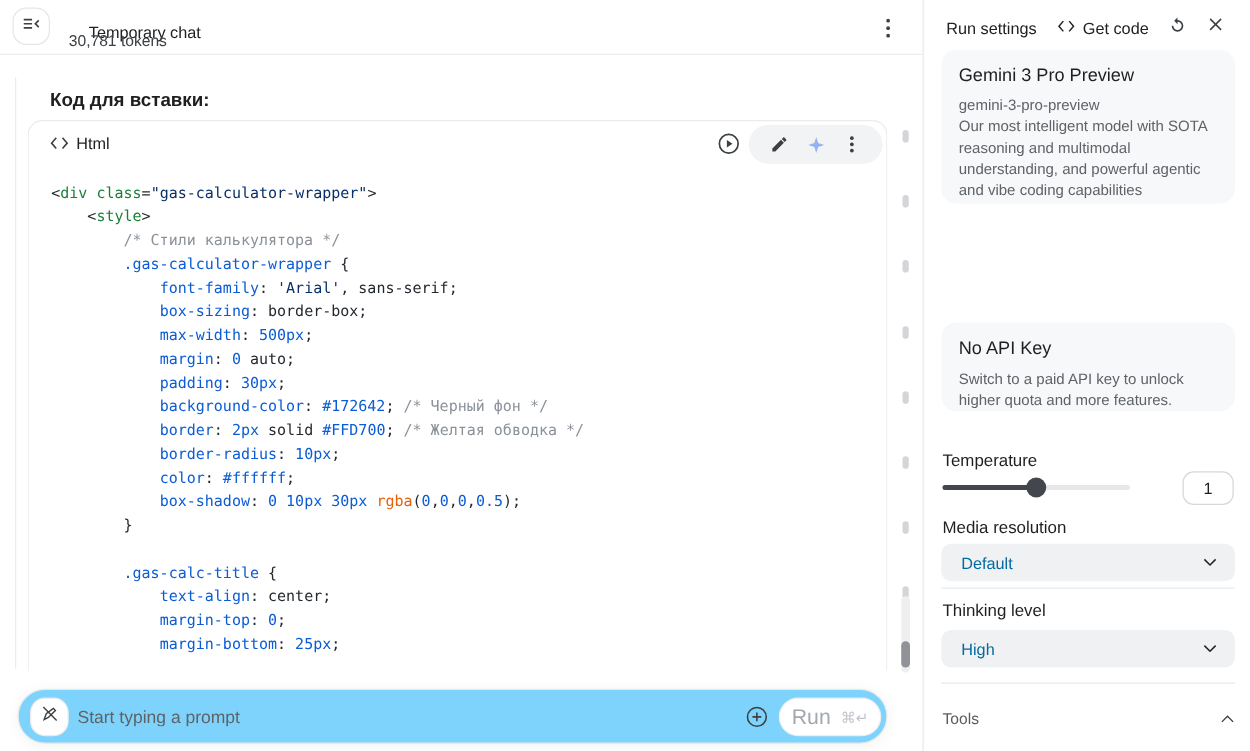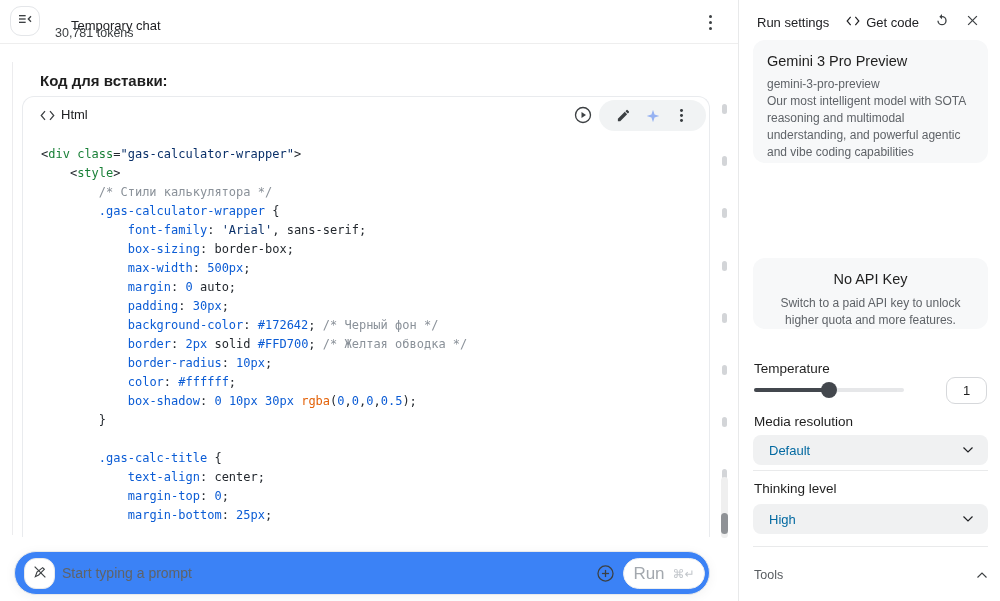--- a/index.html
+++ b/index.html
@@ -37,41 +37,41 @@
   .str { color:var(--syntax-string,#0a3069); }
   .sel, .prop, .num { color:var(--syntax-value,#0b5cd5); }
   .fn  { color:var(--syntax-function,#e36209); }
 
   
   .scroll-dot { position:absolute; left:722px; width:5px; height:10px; border-radius:3px; background:#d3d5d8; }
   .scroll-track-seg { position:absolute; left:721px; top:477px; width:7px; height:61px; border-radius:4px; background:#efefef; }
   .scroll-thumb { position:absolute; left:721px; top:513px; width:7px; height:21px; border-radius:4px; background:#8f9296; cursor:pointer; }
 
   
-  .prompt-bar { position:absolute; left:14px; top:551px; width:696px; height:44px; background:#3b82f6; border:1px solid #e7e9eb; border-radius:22px; box-shadow:0 2px 12px rgba(0,0,0,0.05); }
+  .prompt-bar { position:absolute; left:14px; top:551px; width:696px; height:44px; background:#7dd3fc; border:1px solid #e7e9eb; border-radius:22px; box-shadow:0 2px 12px rgba(0,0,0,0.05); }
   .pen-btn { position:absolute; left:9px; top:6px; width:31px; height:31px; border:1px solid #e8eaec; border-radius:12px; background:#fff; display:flex; align-items:center; justify-content:center; cursor:pointer; }
   .prompt-input { position:absolute; left:47px; top:1px; width:360px; height:40px; border:none; outline:none; font-size:14px; font-family:"Liberation Sans",sans-serif; color:#202124; background:transparent; }
   .prompt-input::placeholder { color:#5f6368; }
   .plus-btn { position:absolute; left:581px; top:12px; width:19px; height:19px; cursor:pointer; }
   .run-btn { position:absolute; left:608px; top:6px; width:82px; height:31px; border:1px solid #eceef0; border-radius:16px; background:#fff; display:flex; align-items:center; justify-content:center; gap:8px; cursor:pointer; }
   .run-label { font-size:17px; color:#a3a8ae; }
   .run-shortcut { font-size:12px; color:#c2c6cb; }
 
   
   .sidebar { position:absolute; left:738px; top:0; width:262px; height:601px; background:#fff; border-left:1px solid #e8e9ea; }
   .sb-header { position:absolute; left:0; top:0; width:100%; height:30px; display:flex; align-items:center; padding:14px 20px 0 18px; }
   .sb-title { font-size:13px; font-weight:500; color:#202124; }
   .sb-header-right { margin-left:auto; display:flex; align-items:center; gap:15px; }
   .get-code { display:flex; align-items:center; gap:6px; cursor:pointer; }
   .get-code span { font-size:13px; color:#202124; }
 
   .card { position:absolute; left:14px; right:12px; background:#f7f8f9; border-radius:12px; padding:13px 14px; cursor:pointer; }
   .card-model { top:40px; height:123px; }
   .card-sys   { top:174px; height:71px; }
-  .card-api   { top:258px; height:71px;text-align:center; }
+  .card-api   { top:258px; height:71px; }
   .card-title { font-size:14.5px; color:#1f1f1f; }
   .card-sub   { font-size:12px; color:#5f6368; margin-top:7px; line-height:17px; }
   .card-desc  { font-size:12px; color:#5f6368; line-height:17px; }
   .card-sys .card-desc, .card-api .card-desc { margin-top:8px; }
 
   .temp-label { position:absolute; left:15px; top:361px; font-size:13.5px; color:#1f1f1f; }
   .slider { position:absolute; left:15px; top:382px; width:150px; height:16px; cursor:pointer; }
   .slider-track { position:absolute; left:0; top:6px; width:100%; height:4px; border-radius:2px; background:#e6e7e9; }
   .slider-fill  { position:absolute; left:0; top:6px; height:4px; border-radius:2px; background:#43474d; }
   .slider-thumb { position:absolute; top:0; width:16px; height:16px; border-radius:50%; background:#43474d; }

